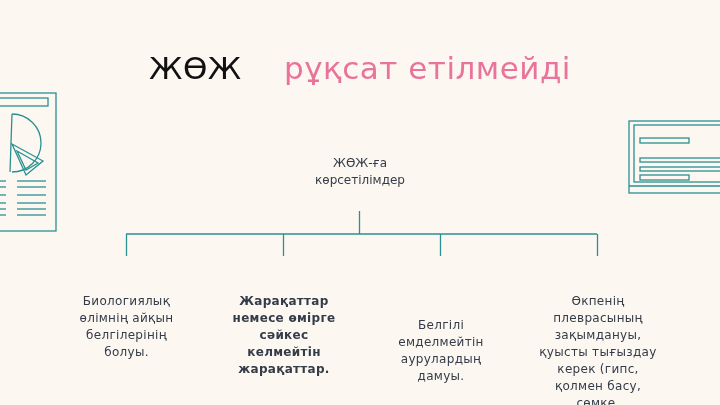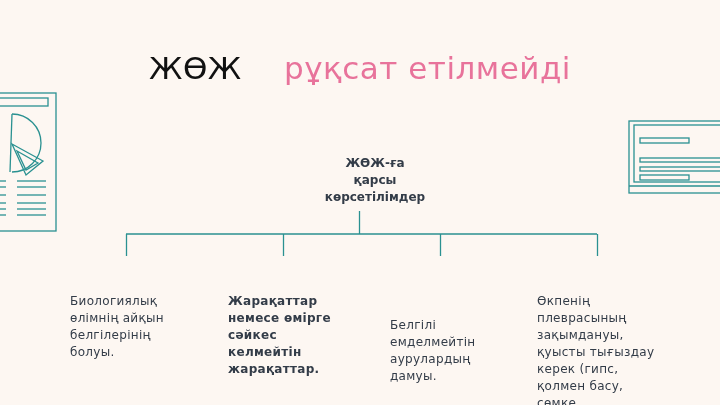--- a/index.html
+++ b/index.html
@@ -8,25 +8,25 @@
     background:#fdf7f2;
     font-family:"DejaVu Sans", sans-serif;
   }
   .title {
     position:absolute; left:0; top:50px; width:720px; text-align:center;
     font-size:31px; letter-spacing:0.5px; white-space:nowrap;
   }
   .title .t1 { color:#111111;text-align:center; }
   .title .t2 { color:#e8739b;margin-left:32px; }
   .root {
-    position:absolute; left:305px; top:155px; width:140px; text-align:center;
-    font-size:12px; line-height:17px; color:#333c48;font-weight:bold;
+    position:absolute; left:290px; top:155px; width:140px; text-align:center;
+    font-size:12px; line-height:17px; color:#333c48;
   }
   .leaf {
-    position:absolute; top:293px; text-align:left;
+    position:absolute; top:293px; text-align:center;
     font-size:12px; line-height:17px; color:#333c48; letter-spacing:0.3px;
   }
   svg { position:absolute; left:0; top:0; }
 </style>
 </head>
 <body>
 
 <svg width="720" height="405">
 
   <g fill="none" stroke="#2a9191" stroke-width="1.3">
@@ -70,20 +70,19 @@
   </g>
 </svg>
 
 <div class="title">
   <span class="t1">ЖӨЖ</span>
   <span class="t2">рұқсат етілмейді</span>
 </div>
 
 <div class="root">
   <div>ЖӨЖ-ға</div>
-  <div>қарсы</div>
   <div>көрсетілімдер</div>
 </div>
 
 <div class="leaf" style="left:70px;width:113px;">Биологиялық өлімнің айқын белгілерінің болуы.</div>
 <div class="leaf" style="left:228px;width:112px;font-weight:bold;">Жарақаттар немесе өмірге сәйкес келмейтін жарақаттар.</div>
 <div class="leaf" style="left:390px;width:102px;margin-top:24px;">Белгілі емделмейтін аурулардың дамуы.</div>
 <div class="leaf" style="left:537px;width:122px;">Өкпенің плеврасының зақымдануы, қуысты тығыздау керек (гипс, қолмен басу, сөмке, импровизацияланға</div>
 
 </body></html>

